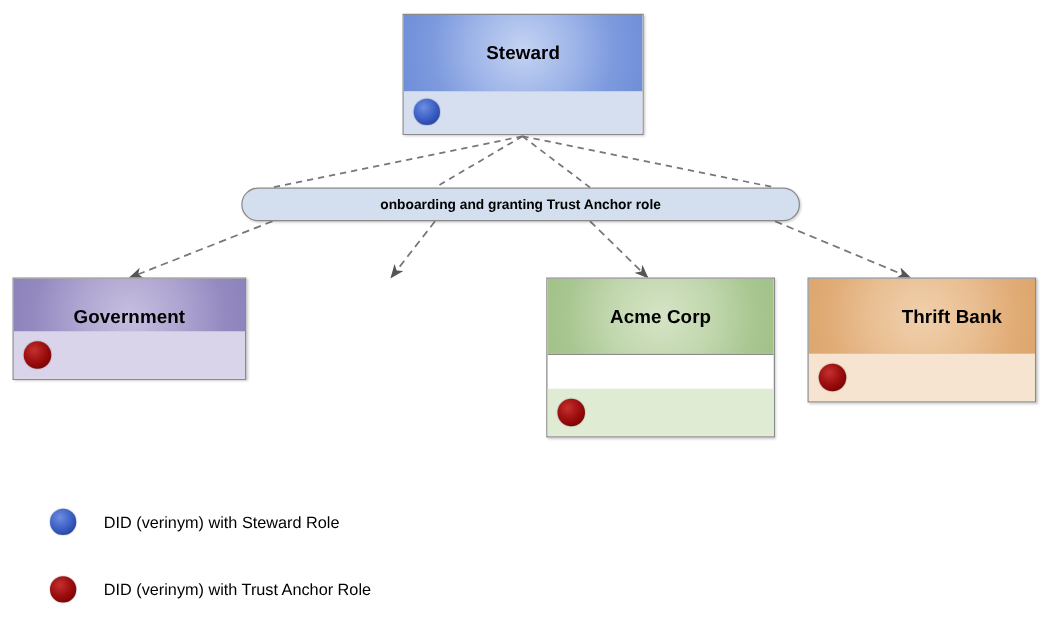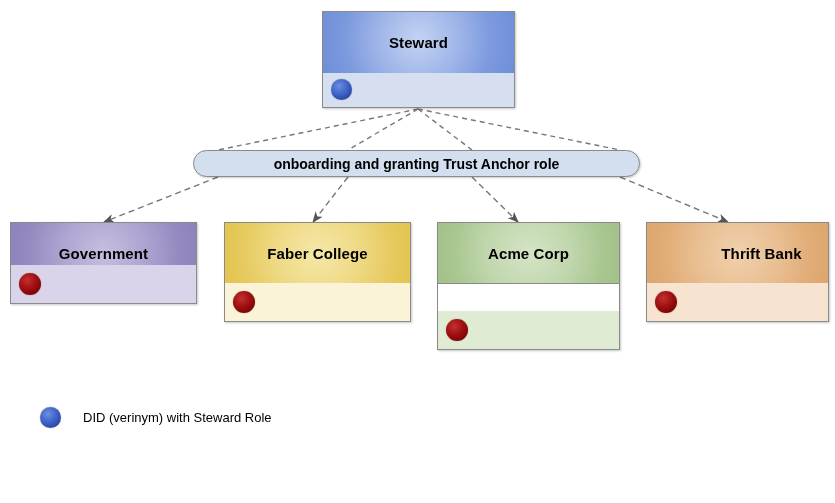--- a/index.html
+++ b/index.html
@@ -108,21 +108,21 @@
     box-sizing: border-box;
     display: flex;
     align-items: center;
     justify-content: center;
     border: 1px solid #8a8a8a;
     border-radius: 14px;
     background: #d3dfef;
     box-shadow: 1px 1px 2px rgba(0,0,0,0.2);
   }
   .action-pill-label {
-    font-size: 14px;
+    font-size: 11px;
     font-weight: bold;
     color: #000000;
     white-space: nowrap;
   }
 
   
   .legend-row {
     position: absolute;
     display: flex;
     align-items: center;
@@ -183,28 +183,20 @@
 
   <div class="entity-box" style="left:10px; top:222px; width:187px; height:82px;">
     <div class="entity-header fill-gov-head" style="height:61px;">
       <span class="entity-title">Government</span>
     </div>
     <div class="entity-body fill-gov-body" style="height:38px;">
       <span class="did-dot dot-red" style="left:8px; top:8px; width:22px; height:22px;"></span>
     </div>
   </div>
 
-  <div class="entity-box" style="left:224px; top:222px; width:187px; height:100px;">
-    <div class="entity-header fill-faber-head" style="height:61px;">
-      <span class="entity-title">Faber College</span>
-    </div>
-    <div class="entity-body fill-faber-body" style="height:38px;">
-      <span class="did-dot dot-red" style="left:8px; top:8px; width:22px; height:22px;"></span>
-    </div>
-  </div>
 
   <div class="entity-box" style="left:437px; top:222px; width:183px; height:128px;">
     <div class="entity-header fill-acme-head" style="height:61px;">
       <span class="entity-title">Acme Corp</span>
     </div>
     <div class="entity-body fill-acme-body" style="height:38px;">
       <span class="did-dot dot-red" style="left:8px; top:8px; width:22px; height:22px;"></span>
     </div>
   </div>
 
@@ -215,14 +207,18 @@
     <div class="entity-body fill-thrift-body" style="height:38px;">
       <span class="did-dot dot-red" style="left:8px; top:8px; width:22px; height:22px;"></span>
     </div>
   </div>
 
   <div class="legend-row" style="left:16px; top:407px;">
     <span class="legend-dot dot-blue"></span>
     <span class="legend-text">DID (verinym) with Steward Role</span>
   </div>
 
+  <div class="legend-row" style="left:16px; top:461px;">
+    <span class="legend-dot dot-red"></span>
+    <span class="legend-text">DID (verinym) with Trust Anchor Role</span>
+  </div>
 
 </div>
 
 </body></html>

